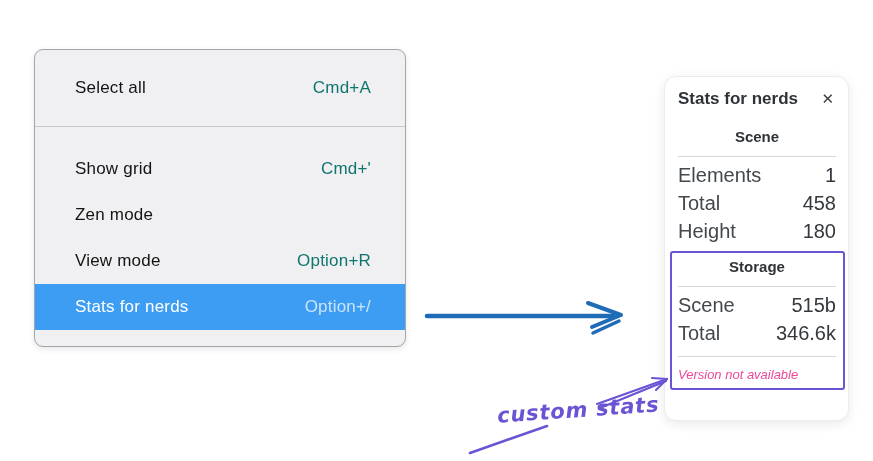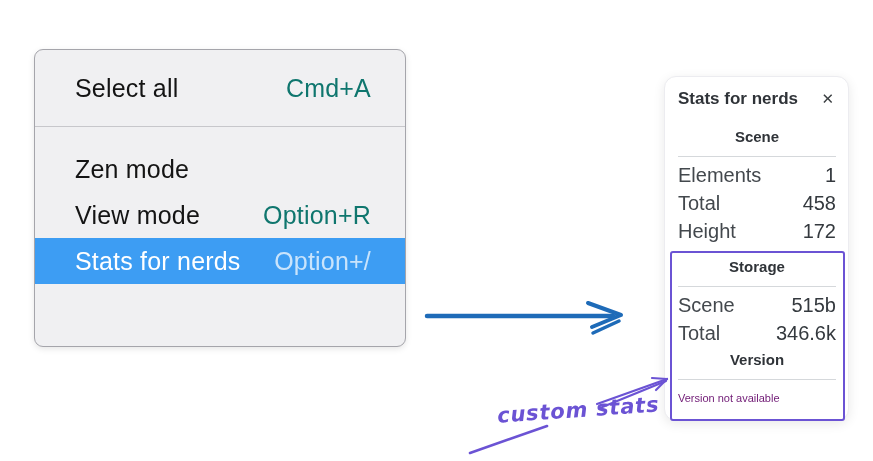--- a/index.html
+++ b/index.html
@@ -7,21 +7,21 @@
 
   
   .menu {
     position:absolute; left:34px; top:49px; width:372px; height:298px;
     background:#f0f0f2; border:1.5px solid #a5a5ab; border-radius:9px;
     box-sizing:border-box; box-shadow:0 2px 6px rgba(0,0,0,0.10);
     overflow:hidden;
   }
   .menu-item {
     display:flex; justify-content:space-between; align-items:center;
-    height:46px; padding:0 34px 0 40px; font-size:25px; color:#141414;
+    height:46px; padding:0 34px 0 40px; font-size:17px; color:#141414;
     letter-spacing:0.2px;
   }
   .menu-item.first { height:76px; }
   .menu-item .shortcut { color:#0f766e; }
   .menu-sep { height:1px; background:#c7c7cb; }
   .menu-group { padding-top:19px; }
   .menu-item.selected { background:#3d9df3; color:#ffffff; }
   .menu-item.selected .shortcut { color:rgba(255,255,255,0.72); }
 
   
@@ -39,25 +39,25 @@
   .close-btn { font-size:15px; color:#3c4043; line-height:16px; padding:1px 2px; cursor:default; }
   .sec-head { text-align:center; font-weight:bold; font-size:15px; color:#2f3338; line-height:20px; }
   .scene-head { margin-top:18px; }
   .rule { height:1px; background:#d5d8db; margin-top:9px; }
   .rows { margin-top:4px; }
   .stat-row { display:flex; justify-content:space-between; align-items:center; height:28px; font-size:20px; color:#43484d; }
   .stat-row .val { color:#34393e; }
 
   .storage-box {
     border:2px solid #6b53d4; border-radius:3px;
-    margin:6px -9px 0 -8px; padding:4px 7px 8px 6px;
+    margin:6px -9px 0 -8px; padding:4px 7px 0 6px;
   }
   .storage-box .sec-head { margin-top:0; }
   .storage-box .ver-head { margin-top:3px; }
-  .note { font-size:11px; color:#701a75; line-height:26px; padding-top:5px; white-space:nowrap; }
+  .note { font-size:13px; color:#ec4899; line-height:26px; padding-top:5px; white-space:nowrap;font-style:italic; }
 
   
   .annot-arrow { position:absolute; left:455px; top:360px; }
   .annot-text {
     position:absolute; left:497px; top:398px;
     font-size:21px; font-style:italic; font-weight:600; letter-spacing:0.8px;
     color:#6b53d4; transform:rotate(-4deg); white-space:nowrap;
     font-family:"DejaVu Sans", sans-serif;
   }
 </style>
@@ -66,20 +66,24 @@
 
 <div class="canvas">
 
   <div class="menu">
     <div class="menu-item first">
       <span class="label">Select all</span>
       <span class="shortcut">Cmd+A</span>
     </div>
     <div class="menu-sep"></div>
     <div class="menu-group">
+      <div class="menu-item">
+        <span class="label">Show grid</span>
+        <span class="shortcut">Cmd+'</span>
+      </div>
       <div class="menu-item">
         <span class="label">Zen mode</span>
       </div>
       <div class="menu-item">
         <span class="label">View mode</span>
         <span class="shortcut">Option+R</span>
       </div>
       <div class="menu-item selected">
         <span class="label">Stats for nerds</span>
         <span class="shortcut">Option+/</span>
@@ -105,38 +109,37 @@
       <div class="stat-row">
         <span>Elements</span>
         <span class="val">1</span>
       </div>
       <div class="stat-row">
         <span>Total</span>
         <span class="val">458</span>
       </div>
       <div class="stat-row">
         <span>Height</span>
-        <span class="val">172</span>
+        <span class="val">180</span>
       </div>
     </div>
 
     <div class="storage-box">
       <div class="sec-head">Storage</div>
       <div class="rule"></div>
       <div class="rows">
         <div class="stat-row">
           <span>Scene</span>
           <span class="val">515b</span>
         </div>
         <div class="stat-row">
           <span>Total</span>
           <span class="val">346.6k</span>
         </div>
       </div>
-      <div class="sec-head ver-head">Version</div>
       <div class="rule"></div>
       <div class="note">Version not available</div>
     </div>
   </div>
 
   <svg class="annot-arrow" width="225" height="100" viewBox="0 0 225 100" fill="none">
     <line x1="15" y1="93" x2="92" y2="66" stroke="#6b53d4" stroke-width="2.6" stroke-linecap="round"></line>
     <line x1="142" y1="44" x2="212" y2="19" stroke="#6b53d4" stroke-width="2.2" stroke-linecap="round"></line>
     <line x1="145" y1="48" x2="211" y2="21" stroke="#6b53d4" stroke-width="2.2" stroke-linecap="round"></line>
     <line x1="212" y1="19" x2="197" y2="18" stroke="#6b53d4" stroke-width="2.2" stroke-linecap="round"></line>

